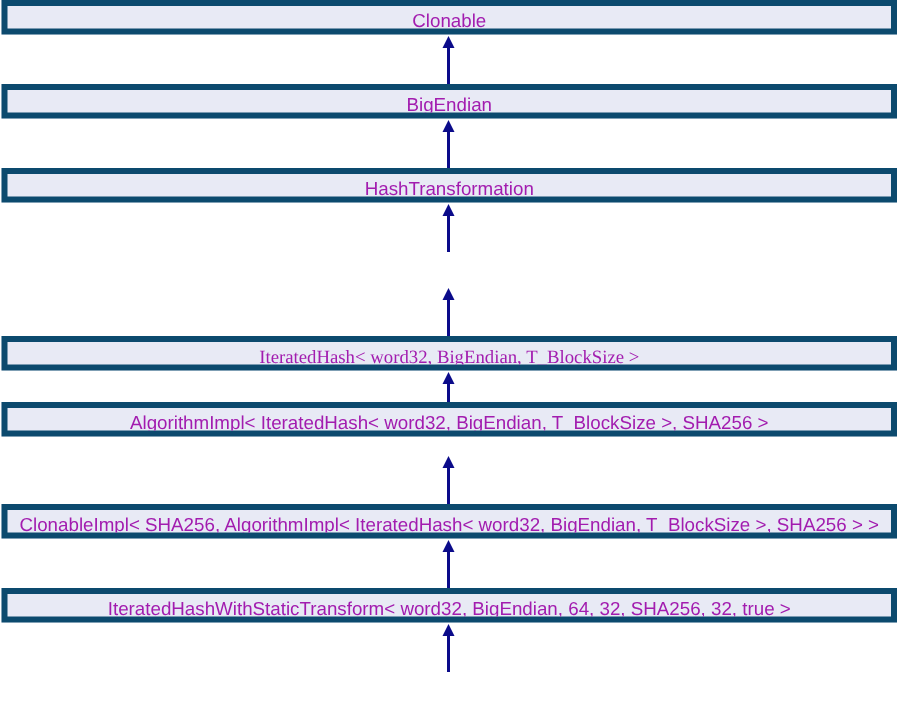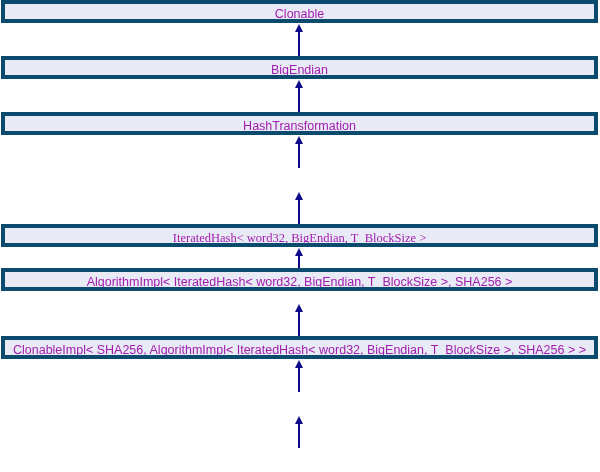--- a/index.html
+++ b/index.html
@@ -108,19 +108,20 @@
     <i class="head"></i>
     <i class="shaft"></i>
   </div>
 
   <div class="node n6">ClonableImpl&lt; SHA256, AlgorithmImpl&lt; IteratedHash&lt; word32, BigEndian, T_BlockSize &gt;, SHA256 &gt; &gt;</div>
   <div class="edge e6">
     <i class="head"></i>
     <i class="shaft"></i>
   </div>
 
+  <div class="node n7">IteratedHashWithStaticTransform&lt; word32, BigEndian, 64, 32, SHA256, 32, true &gt;</div>
   <div class="edge e7">
     <i class="head"></i>
     <i class="shaft"></i>
   </div>
 
 
 </div>
 
 </body></html>

